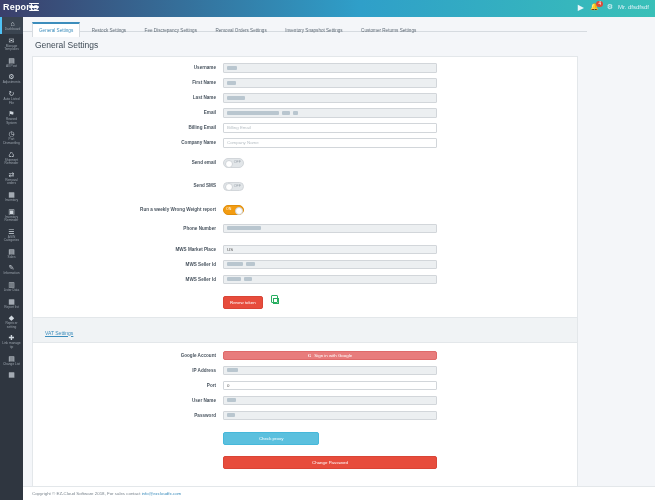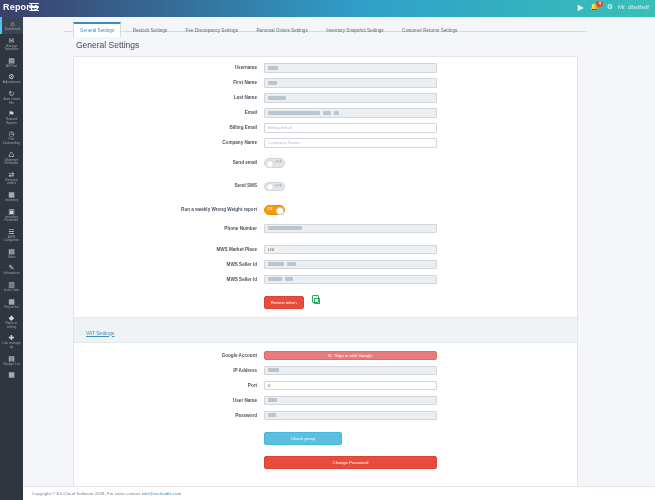--- a/index.html
+++ b/index.html
@@ -51,21 +51,20 @@
   .side-item .s-ico { display: block; font-size: 7px; line-height: 8px; color: #cfd6dd; }
   .side-item .s-lbl {
     display: block; font-size: 3.2px; line-height: 3.6px; padding: 0 1px;
     color: #9aa3ac; word-wrap: break-word;
   }
   .side-item.active { background: #3a4450; border-left: 2px solid #4fc3f7; }
   
   #content {
     position: absolute; left: 23px; top: 17px; width: 564px; height: 483px;
     background: #f4f6f9;
-    padding-left: 41px;
   }
   #tabs {
     position: relative; height: 15px; border-bottom: 1px solid #d6dbe0;
     background: #f4f6f9; padding-left: 9px; white-space: nowrap;
   }
   .tab {
     display: inline-block; font-size: 4.6px; color: #5f6b76;
     padding: 5px 6px 4px; cursor: pointer;
     border: 1px solid transparent; border-bottom: none; position: relative; top: 1px;
   }

